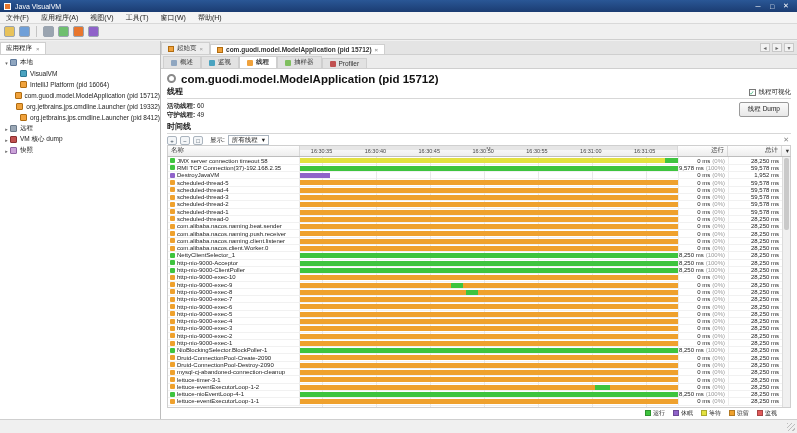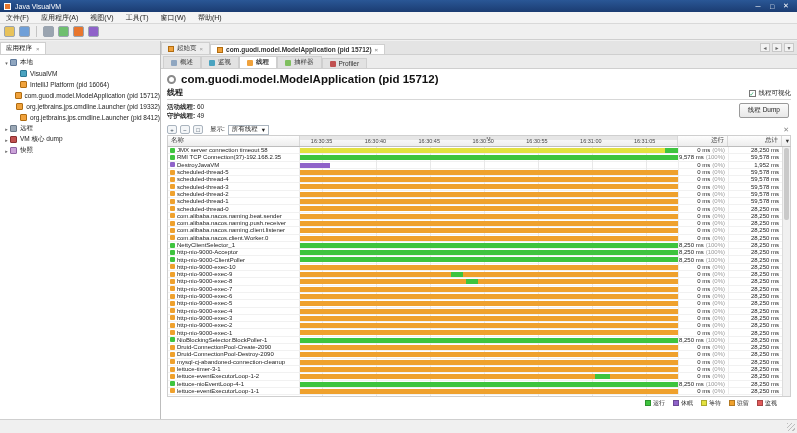--- a/index.html
+++ b/index.html
@@ -234,20 +234,23 @@
           <b>活动线程:</b>
           <span>60</span>
         </div>
         <div class="info-line">
           <b>守护线程:</b>
           <span>49</span>
         </div>
         <button class="dump-btn">线程 Dump</button>
       </div>
 
+      <div class="caption-row">
+        <span class="caption">时间线</span>
+      </div>
 
       <div class="tl-toolbar">
         <span class="zoom-btn">+</span>
         <span class="zoom-btn">−</span>
         <span class="zoom-btn">□</span>
         <span class="tl-view-label">显示:</span>
         <span class="tl-select">
           <span>所有线程</span>
           <span>▾</span>
         </span>

